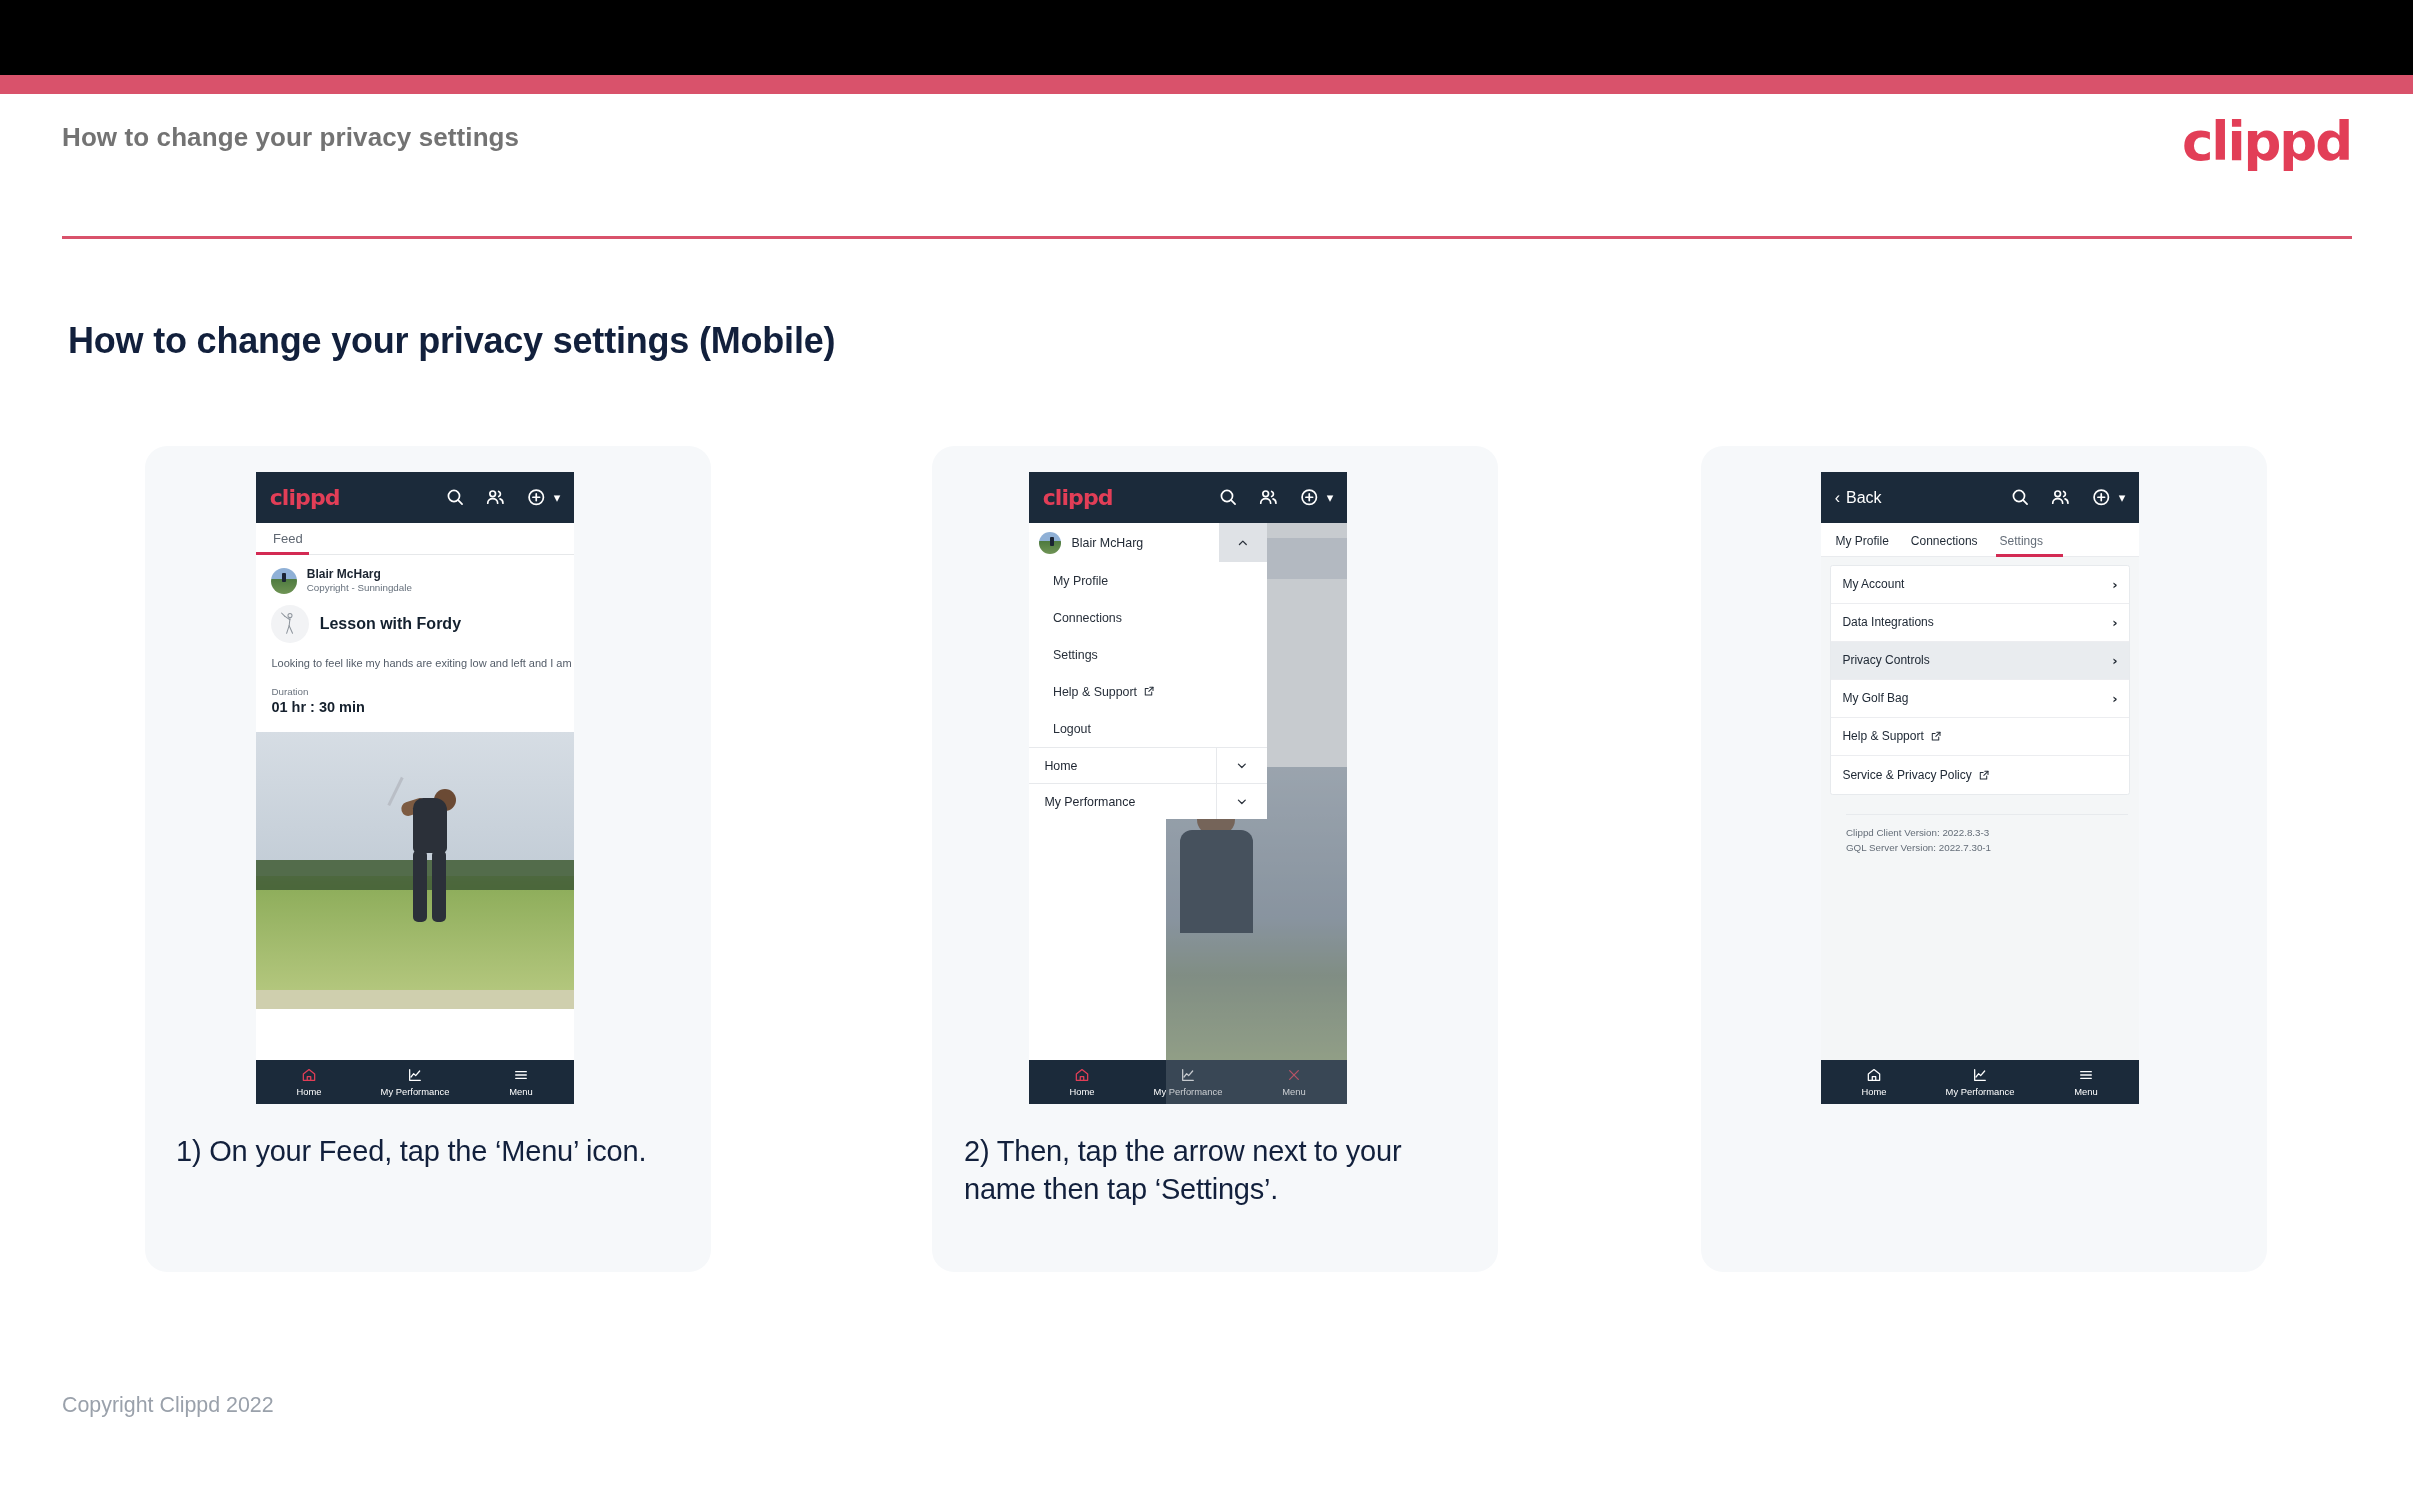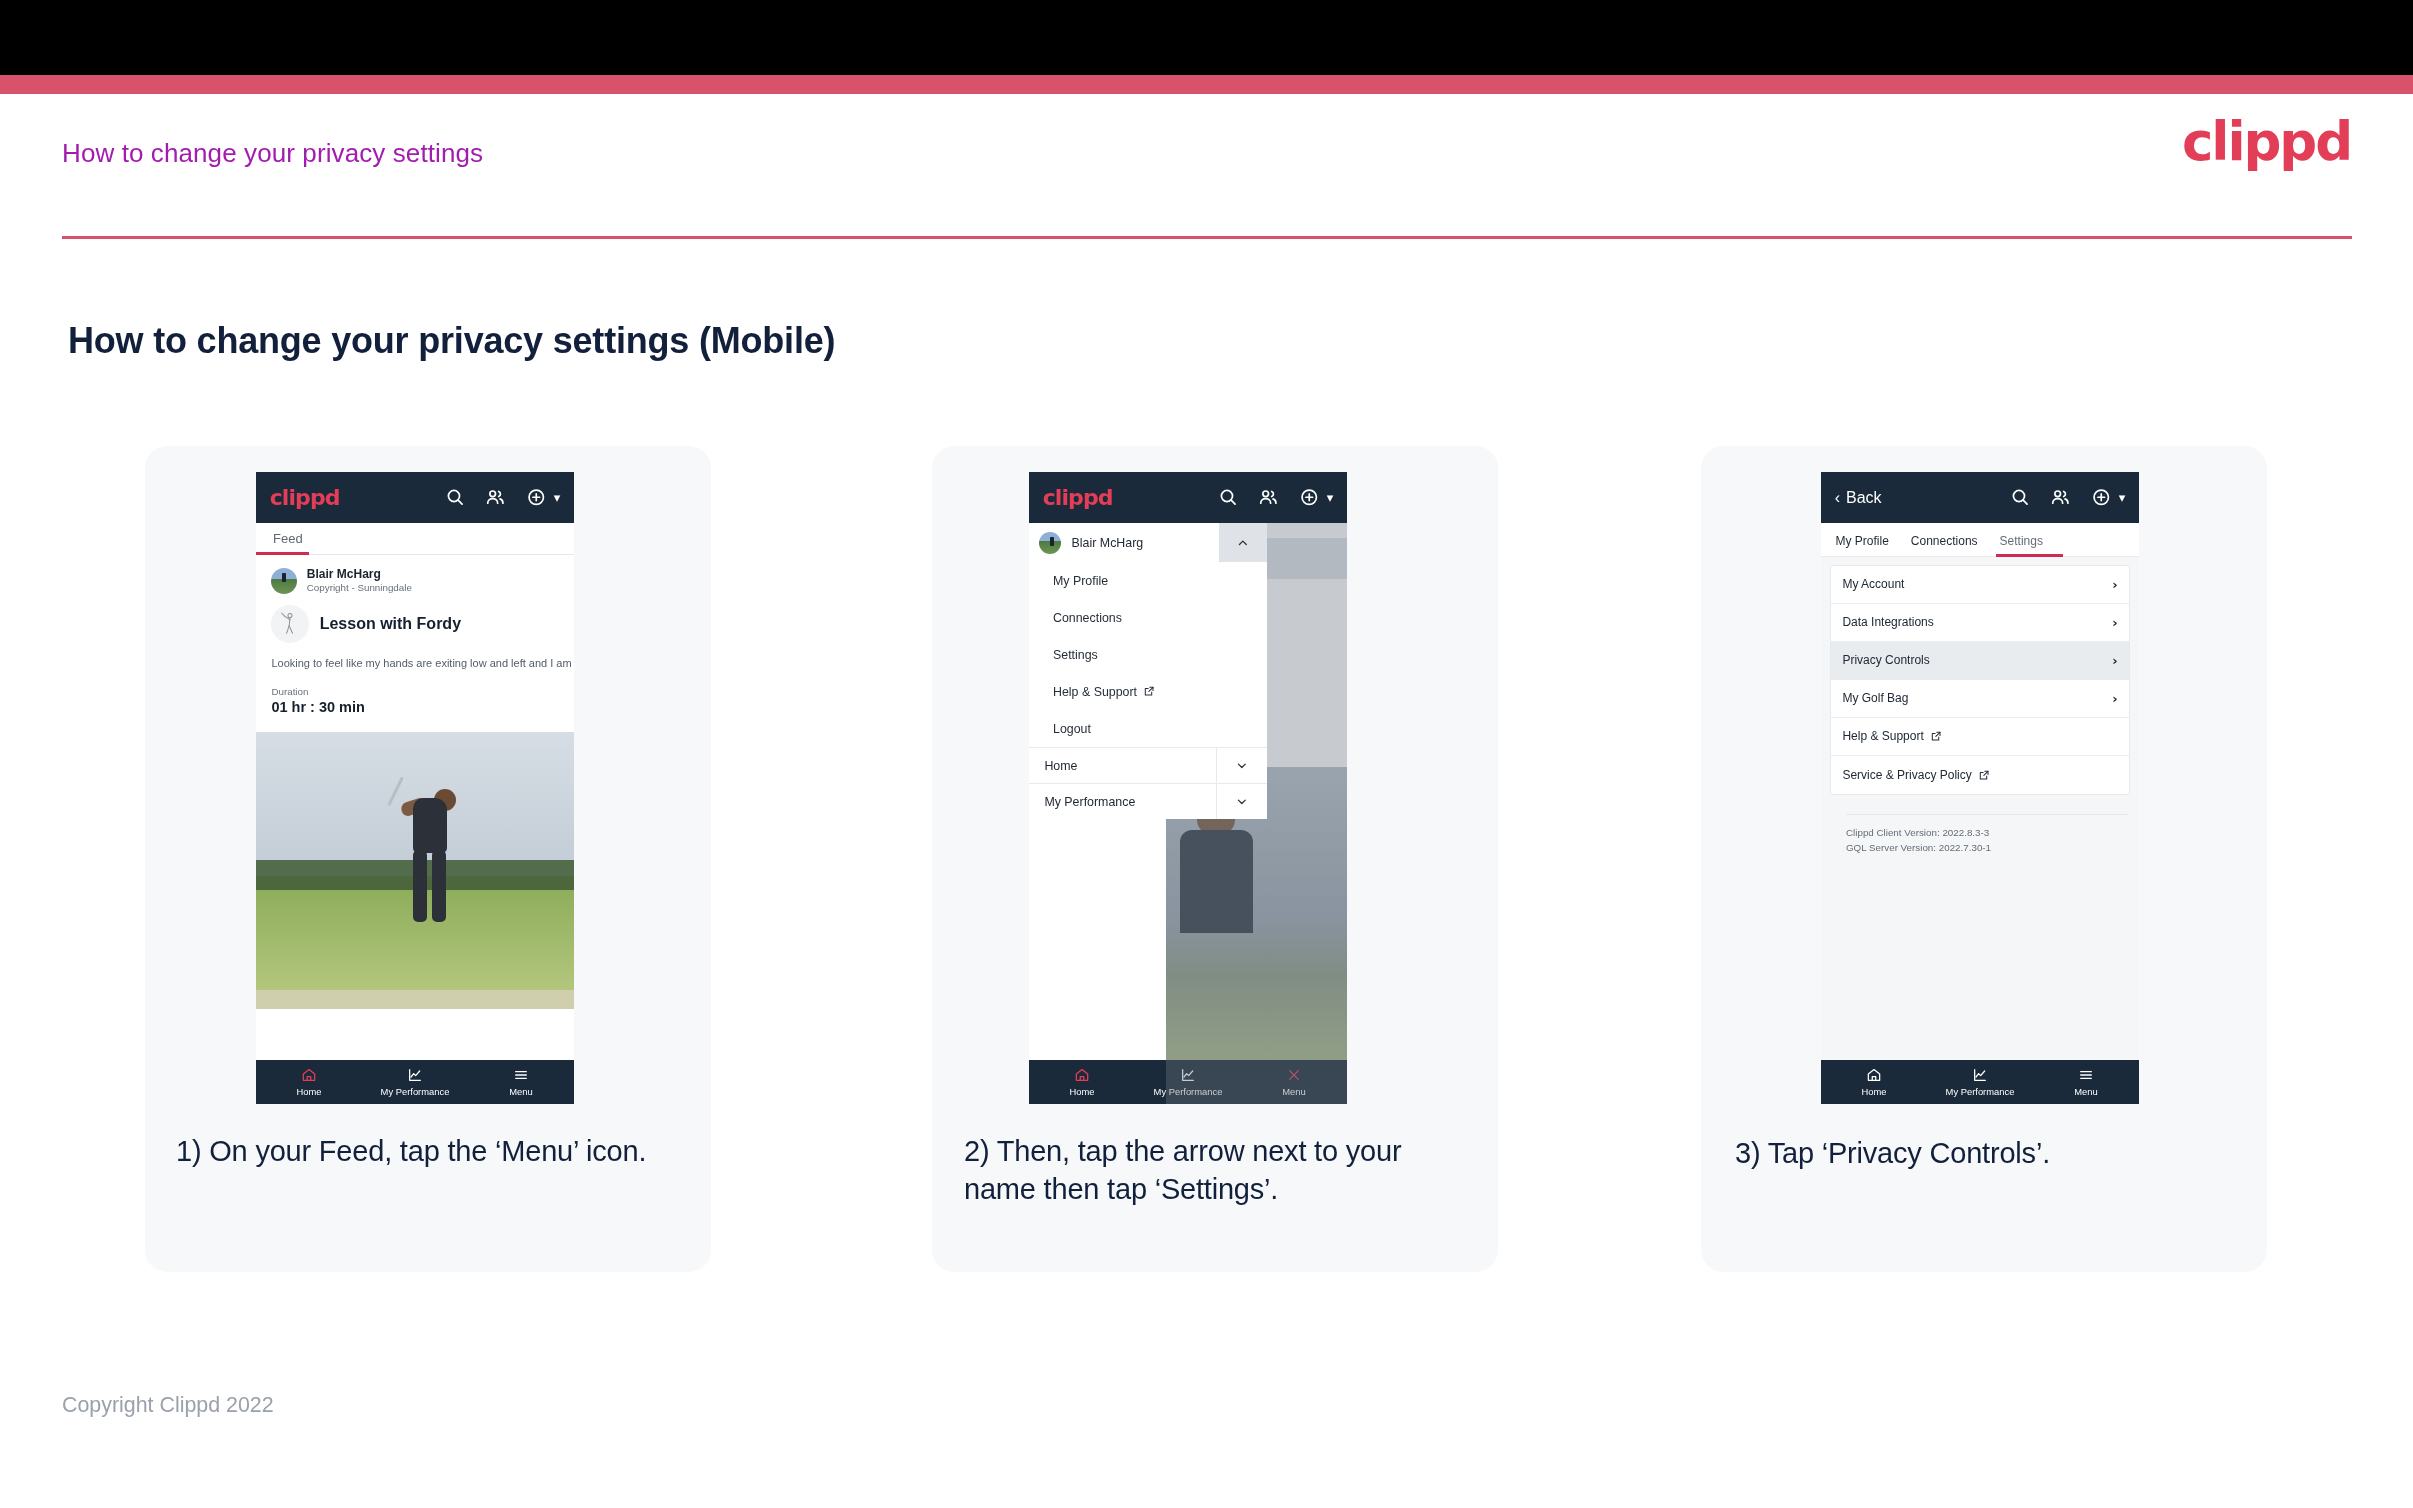--- a/index.html
+++ b/index.html
@@ -11,22 +11,22 @@
   }
   .slide { position: relative; width: 2413px; height: 1508px; background:#fff; }
 
   
   .topbar-black { position:absolute; left:0; top:0; width:2413px; height:75px; background:#000000; }
   .topbar-pink  { position:absolute; left:0; top:75px; width:2413px; height:19px; background:#d9526b; }
 
   
   .slide-header { position:absolute; left:0; top:94px; width:2413px; height:145px; }
   .slide-header-title {
-    position:absolute; left:62px; top:44px;
-    font-size:26px; color:#a21caf; font-weight:400; letter-spacing:0.1px;
+    position:absolute; left:62px; top:28px;
+    font-size:26px; color:#737373; font-weight:700; letter-spacing:0.1px;
   }
   .brand-logo {
     position:absolute; right:62px; top:17px;
     font-size:53px; font-weight:800; color:#e23e57;
     letter-spacing:-2.1px; font-family:"DejaVu Sans", sans-serif;
   }
   .header-rule {
     position:absolute; left:62px; top:236px; width:2290px; height:2.6px;
     background:#d9526b;
   }
@@ -531,18 +531,17 @@
             <span class="bn-label">Menu</span>
           </div>
         </div>
       </div>
     </div>
 
   </div>
 
   <div class="caption cap-1">1) On your Feed, tap the ‘Menu’ icon.</div>
   <div class="caption cap-2">2) Then, tap the arrow next to your name then tap ‘Settings’.</div>
-  <div class="caption cap-3">3) Tap ‘Privacy Controls’.</div>
 
   <div class="footer">Copyright Clippd 2022</div>
 
 </div>
 
 
 </body></html>

